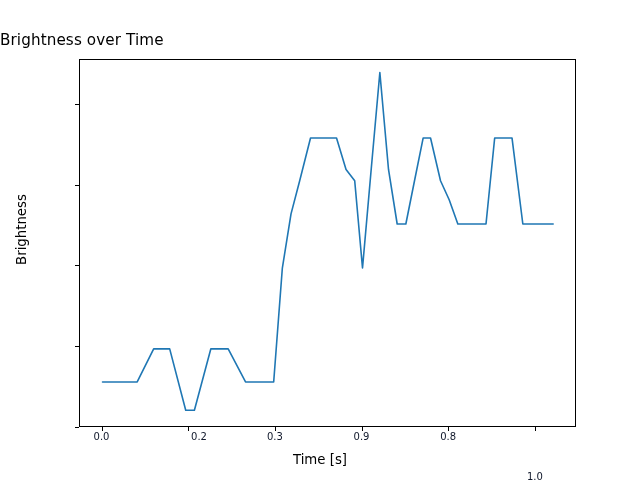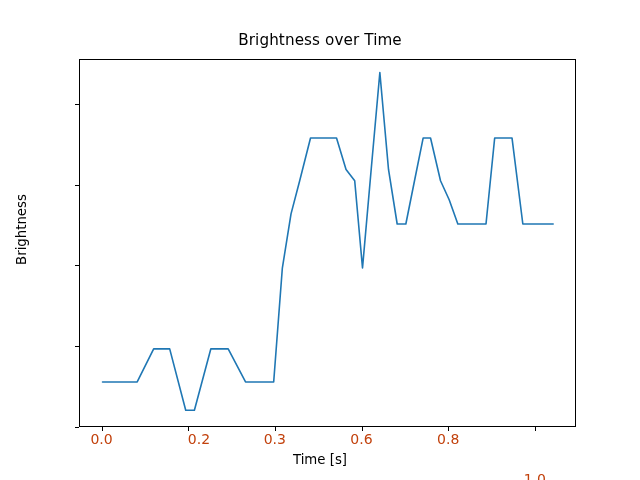--- a/index.html
+++ b/index.html
@@ -1,34 +1,34 @@
 <!DOCTYPE html>
 <html><head>
 <meta charset="utf-8">
 <style>
   html,body{margin:0;padding:0;}
   body{width:640px;height:480px;background:#ffffff;
        font-family:"DejaVu Sans",sans-serif;overflow:hidden;}
   #fig{position:relative;width:640px;height:480px;background:#ffffff;}
 
   #title{
-    position:absolute;left:0;top:31px;width:640px;text-align:center;
+    position:absolute;left:0;top:31px;width:640px;text-align:left;
     font-size:15.2px;color:#000000;letter-spacing:0.1px;
   }
 
   
   #axes{
     position:absolute;left:79px;top:59px;width:497px;height:368px;
     border:1.05px solid #000000;box-sizing:border-box;background:#ffffff;
   }
   #plotsvg{position:absolute;left:0;top:0;width:497px;height:368px;display:block;}
   .ytickmark{position:absolute;left:75px;width:4px;height:1.05px;background:#000;}
   .xtick{
     position:absolute;width:80px;text-align:center;top:431px;
-    font-size:14px;color:#c2410c;
+    font-size:10px;color:#0f172a;
   }
   .xtickmark{position:absolute;top:427px;width:1.05px;height:4px;background:#000;}
 
   #ylabel{
     position:absolute;left:-109px;top:222px;width:260px;text-align:center;
     font-size:13.3px;color:#000000;
     transform:rotate(-90deg);transform-origin:center center;
   }
   #xlabel{
     position:absolute;left:0;top:452px;width:640px;text-align:center;
@@ -59,19 +59,19 @@
     <div class="ytickmark" style="top: 346.21px;"></div>
     <div class="ytickmark" style="top: 265.419px;"></div>
     <div class="ytickmark" style="top: 184.629px;"></div>
     <div class="ytickmark" style="top: 103.839px;"></div>
     <div class="xtick" style="left: 61.5318px;">0.0</div>
     <div class="xtickmark" style="left: 101.532px;"></div>
     <div class="xtick" style="left: 159px;">0.2</div>
     <div class="xtickmark" style="left: 188.193px;"></div>
     <div class="xtick" style="left: 234.854px;">0.3</div>
     <div class="xtickmark" style="left: 274.854px;"></div>
-    <div class="xtick" style="left: 321.514px;">0.6</div>
+    <div class="xtick" style="left: 321.514px;">0.9</div>
     <div class="xtickmark" style="left: 361.514px;"></div>
     <div class="xtick" style="left: 408.175px; text-align: center;">0.8</div>
     <div class="xtickmark" style="left: 448.175px;"></div>
     <div class="xtick" style="left: 494.836px; margin-top: 40px;">1.0</div>
     <div class="xtickmark" style="left: 534.836px;"></div>
   </div>
 
 </body></html>

